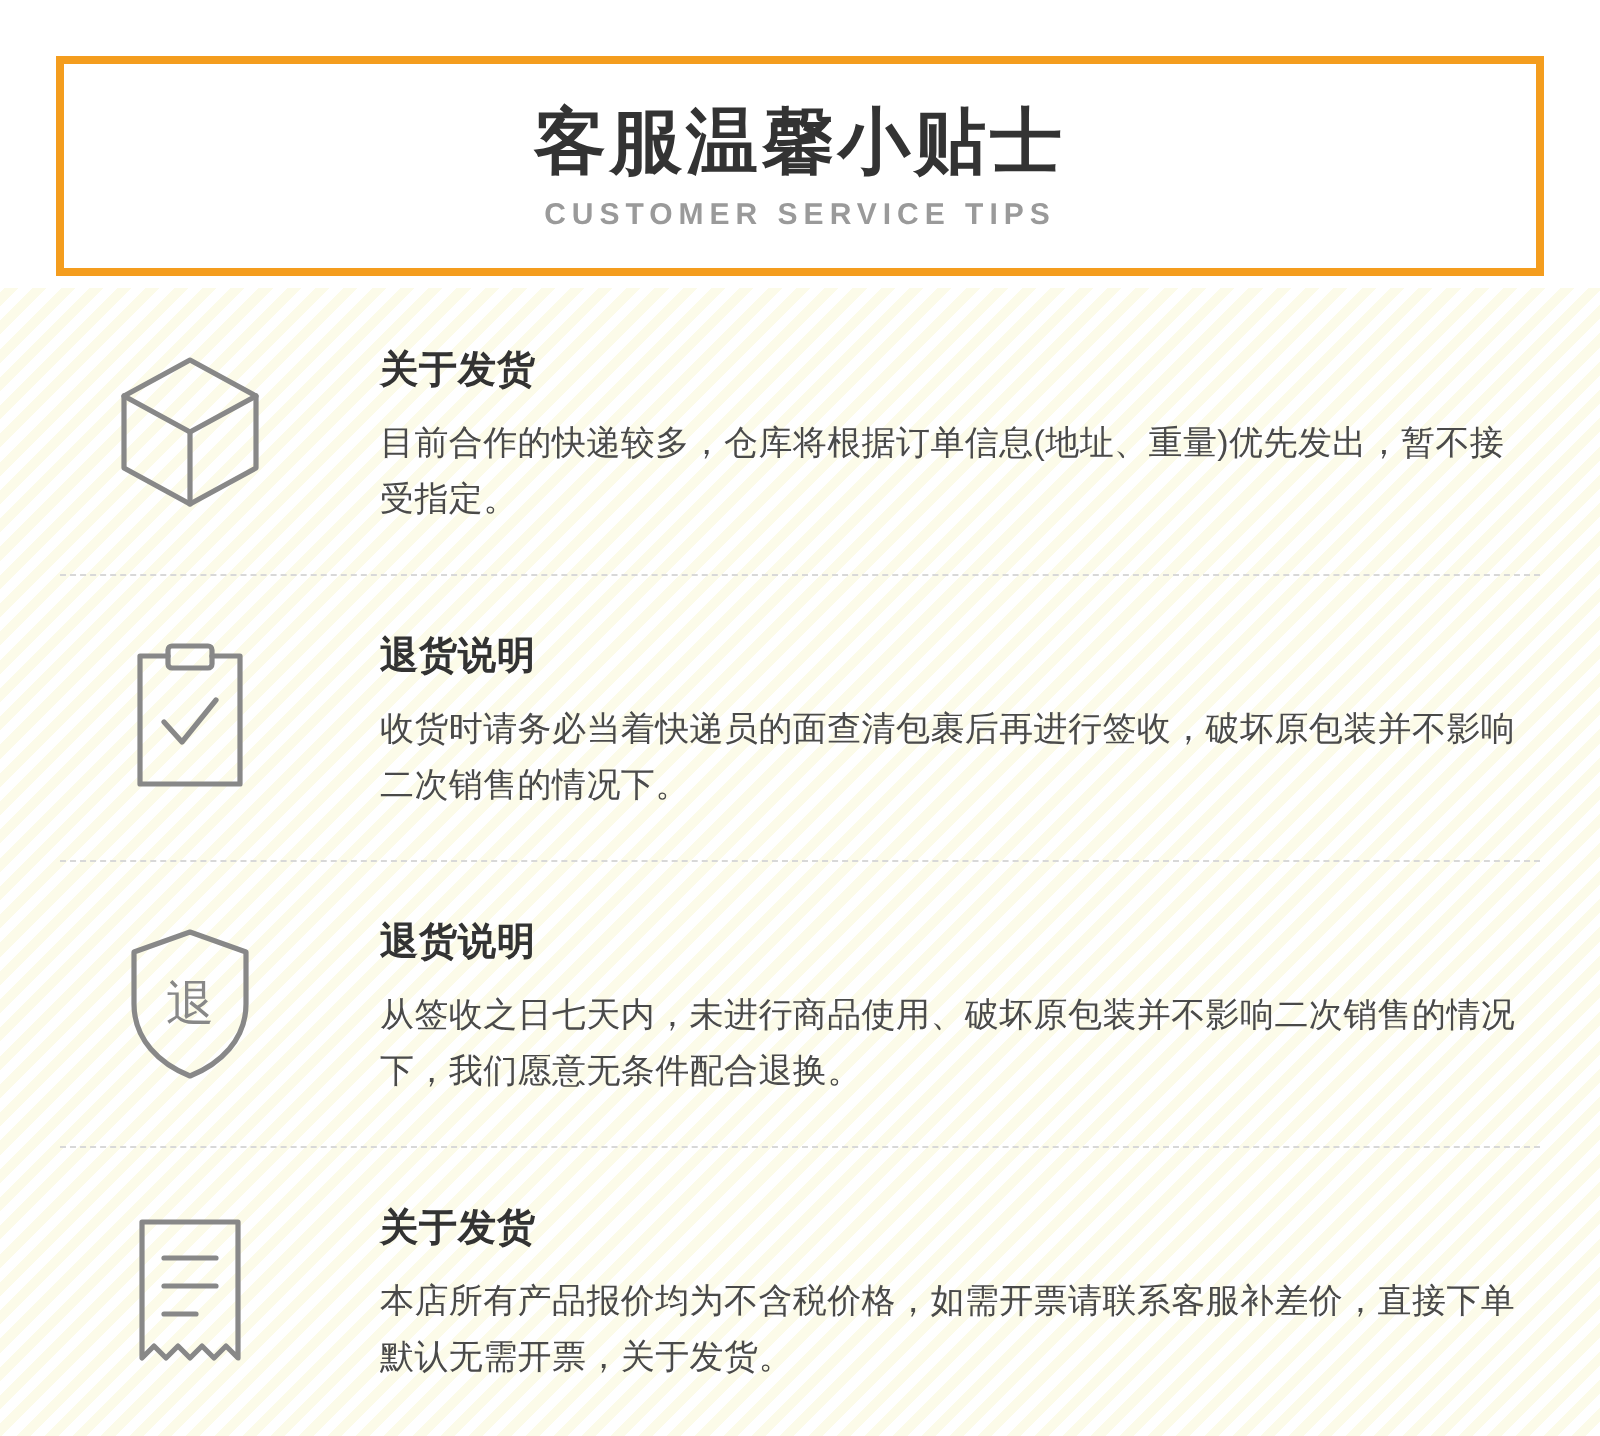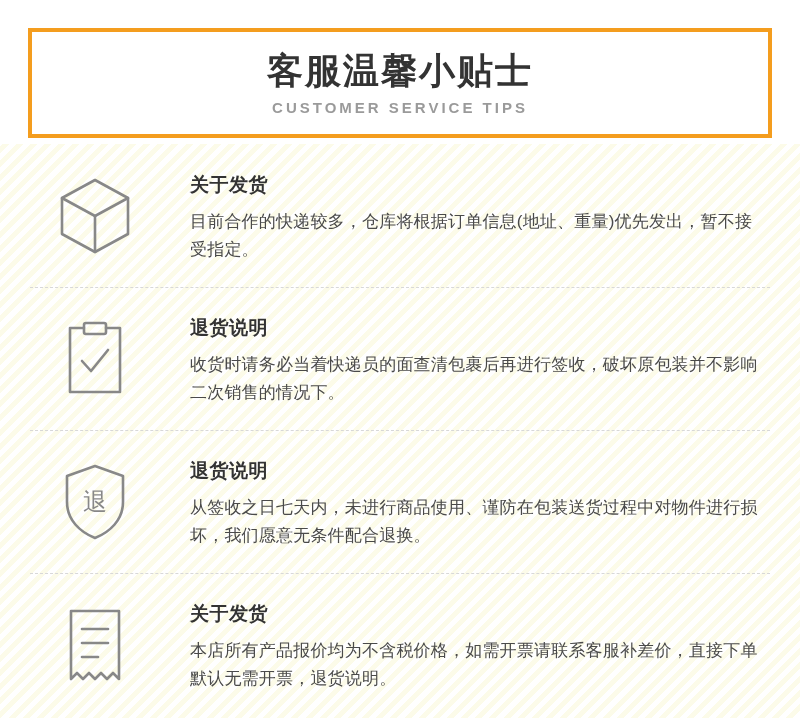--- a/index.html
+++ b/index.html
@@ -173,34 +173,34 @@
     <div class="row">
       <div class="divider"></div>
       <div class="icon-cell">
         <svg width="66" height="80" viewBox="0 0 66 80" fill="none" stroke="#888888" stroke-width="2.6" stroke-linejoin="round" stroke-linecap="round">
           <path d="M33 4 L61 14 L61 40 C61 58 48 70 33 76 C18 70 5 58 5 40 L5 14 Z"></path>
           <text x="33" y="48" font-family="'Liberation Sans', sans-serif" font-size="24" fill="#888888" stroke="none" text-anchor="middle">退</text>
         </svg>
       </div>
       <div class="text-cell">
         <div class="row-title">退货说明</div>
-        <div class="row-body">从签收之日七天内，未进行商品使用、谨防在包装送货过程中对物件进行损坏，我们愿意无条件配合退换。</div>
+        <div class="row-body">从签收之日七天内，未进行商品使用、破坏原包装并不影响二次销售的情况下，我们愿意无条件配合退换。</div>
       </div>
     </div>
 
     <div class="row">
       <div class="divider"></div>
       <div class="icon-cell">
         <svg width="66" height="76" viewBox="0 0 66 76" fill="none" stroke="#888888" stroke-width="2.6" stroke-linejoin="round" stroke-linecap="round">
           <path d="M9 4 L57 4 L57 72 L51 66 L45 72 L39 66 L33 72 L27 66 L21 72 L15 66 L9 72 Z"></path>
           <path d="M20 22 L46 22"></path>
           <path d="M20 36 L46 36"></path>
           <path d="M20 50 L36 50"></path>
         </svg>
       </div>
       <div class="text-cell">
         <div class="row-title">关于发货</div>
-        <div class="row-body">本店所有产品报价均为不含税价格，如需开票请联系客服补差价，直接下单默认无需开票，退货说明。</div>
+        <div class="row-body">本店所有产品报价均为不含税价格，如需开票请联系客服补差价，直接下单默认无需开票，关于发货。</div>
       </div>
     </div>
 
   </div>
 </div>
 
 </body></html>

